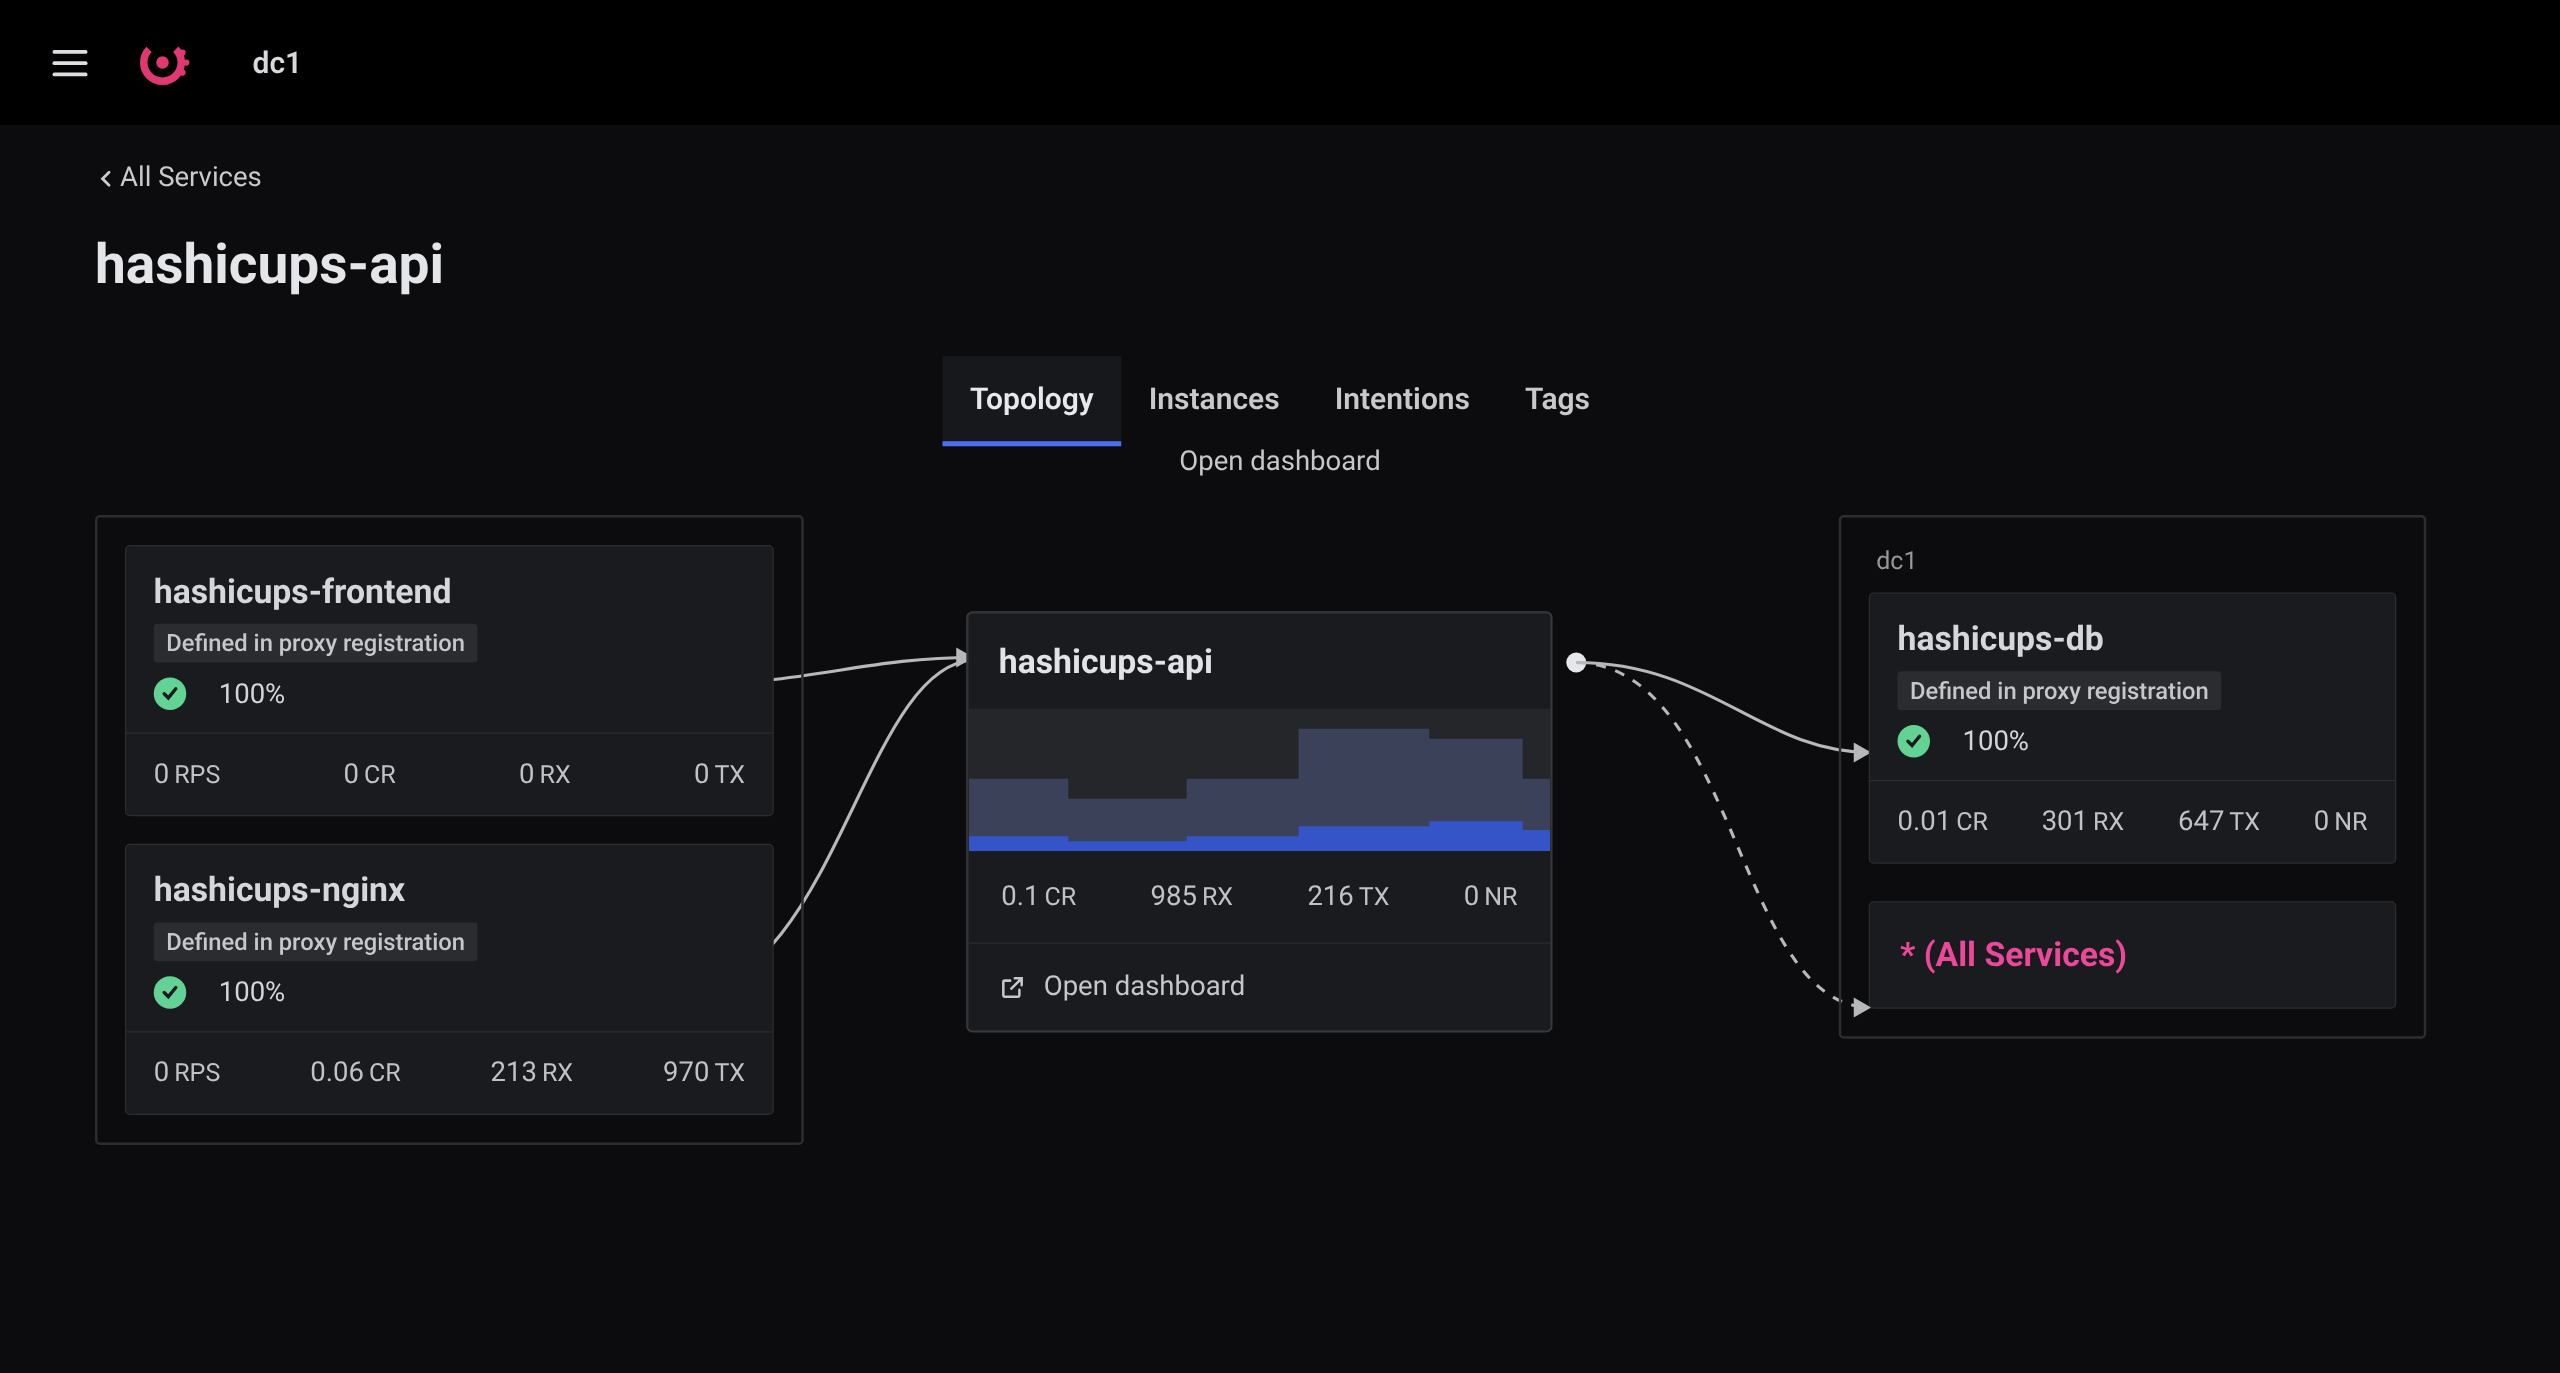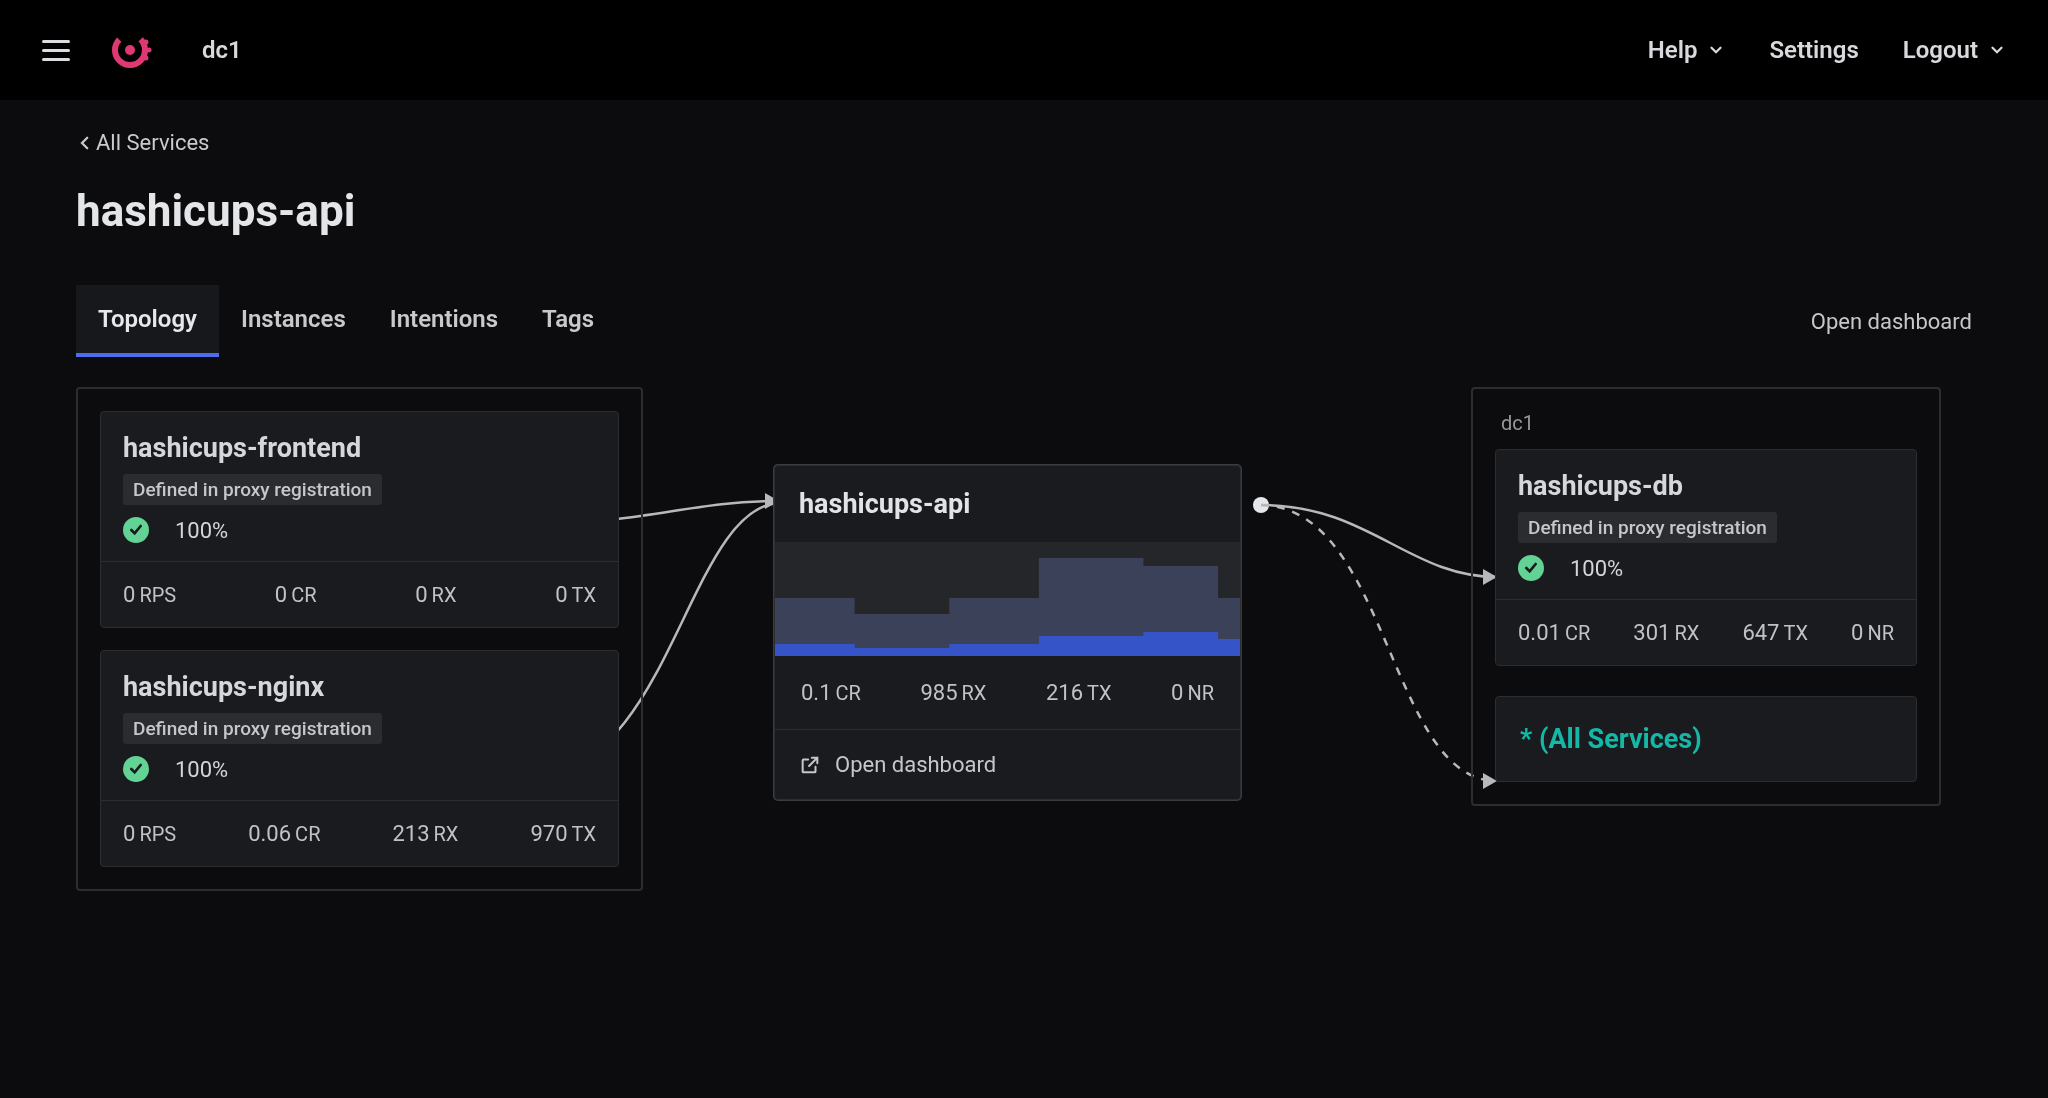--- a/index.html
+++ b/index.html
@@ -15,21 +15,21 @@
   .topnav-right { display:flex; align-items:center; gap:44px; }
   .topnav-link { font-size:24px; font-weight:600; color:#d8d9dc; display:flex; align-items:center; gap:10px; cursor:pointer;}
   .chevron-down { width:18px; height:18px; }
 
   
   .page { padding: 30px 76px; position:relative; }
   .breadcrumb { display:flex; align-items:center; gap:2px; font-size:22px; color:#c9cacd; cursor:pointer; margin-bottom:30px;}
   .chevron-left { width:18px; height:18px;}
   h1.title { font-size:44px; font-weight:700; color:#e4e5e8; margin-bottom:48px;}
 
-  .tabs-row { display:flex; align-items:center; justify-content:space-between; border-bottom: none; }
+  .tabs-row { display:flex; align-items:center; justify-content:space-between; border-bottom: none; flex-direction: column; }
   .tabs { display:flex; gap:0; }
   .tab { font-size:24px; font-weight:600; padding:20px 22px; color:#c8c9cc; cursor:pointer; border-bottom:4px solid transparent;}
   .tab.active { color:#e7e8eb; background:#17181b; border-bottom-color:#4e6cf0; }
   .open-dash-link { font-size:22px; color:#c6c7ca; cursor:pointer; }
 
   
   .topology { position:relative; margin-top:30px; height:700px; }
 
   .column { position:absolute; border:2px solid #2c2d31; border-radius:4px; padding:22px; }
   .col-left { left:0; top:0; width:567px; }
@@ -44,21 +44,21 @@
   .health-icon { width:26px; height:26px; background:#63d295; border-radius:50%; display:inline-flex; align-items:center; justify-content:center;}
   .health-icon svg { width:16px; height:16px; }
 
   .metrics { display:flex; border-top:1px solid #2c2d31; padding:20px 22px; gap:0; justify-content:space-between;}
   .metric { font-size:22px; color:#c1c2c5; white-space:nowrap;}
   .metric .val {  }
   .metric .lbl { font-size:20px; margin-left:4px; }
 
   .dc-tag { font-size:20px; color:#97989b; padding: 0 6px 14px 6px; }
 
-  .allservices-card { background:#1a1b1e; border:1px solid #2c2d31; border-radius:4px; padding:26px 24px; font-size:27px; font-weight:700; color:#14b8a6; margin-top:30px;}
+  .allservices-card { background:#1a1b1e; border:1px solid #2c2d31; border-radius:4px; padding:26px 24px; font-size:27px; font-weight:700; color:#ec4899; margin-top:30px;}
 
   
   .center-card { position:absolute; left:698px; top:78px; width:467px; background:#1a1b1e; border:1px solid #2c2d31; border-radius:4px; box-shadow: 0 0 0 1px #3b3c40; }
   .center-head { padding:22px 24px; font-size:27px; font-weight:700; color:#e2e3e6;}
   .graph { height:114px; background:#25262a; position:relative; overflow:hidden;}
   .graph svg { width:100%; height:100%; display:block;}
   .center-metrics { display:flex; justify-content:space-between; padding:24px 26px; border-bottom:1px solid #2c2d31;}
   .center-action { padding:22px 24px; display:flex; align-items:center; gap:14px; font-size:22px; color:#c6c7ca; cursor:pointer;}
   .ext-icon { width:22px; height:22px; }
 
@@ -81,35 +81,20 @@
         <span></span>
     </div>
     <svg class="logo" viewBox="0 0 48 48">
       <circle cx="24" cy="24" r="15" fill="none" stroke="#e03875" stroke-width="6" stroke-dasharray="70 30" transform="rotate(-45 24 24)"></circle>
       <circle cx="24" cy="24" r="5" fill="#e03875"></circle>
       <circle cx="40" cy="16" r="2.5" fill="#e03875"></circle>
       <circle cx="43" cy="24" r="2.5" fill="#e03875"></circle>
       <circle cx="40" cy="32" r="2.5" fill="#e03875"></circle>
     </svg>
     <div class="dc-label">dc1</div>
-  </div>
-  <div class="topnav-right">
-    <div class="topnav-link">
-      <span>Help</span>
-      <svg class="chevron-down" viewBox="0 0 24 24">
-          <path d="M6 9l6 6 6-6" stroke="#d8d9dc" stroke-width="3" fill="none" stroke-linecap="round"></path>
-        </svg>
-    </div>
-    <div class="topnav-link">Settings</div>
-    <div class="topnav-link">
-      <span>Logout</span>
-      <svg class="chevron-down" viewBox="0 0 24 24">
-          <path d="M6 9l6 6 6-6" stroke="#d8d9dc" stroke-width="3" fill="none" stroke-linecap="round"></path>
-        </svg>
-    </div>
   </div>
 </div>
 
 <div class="page">
 
   <div class="breadcrumb">
     <svg class="chevron-left" viewBox="0 0 24 24">
         <path d="M15 5l-7 7 7 7" stroke="#c9cacd" stroke-width="3" fill="none" stroke-linecap="round"></path>
       </svg>
     <span>All Services</span>

